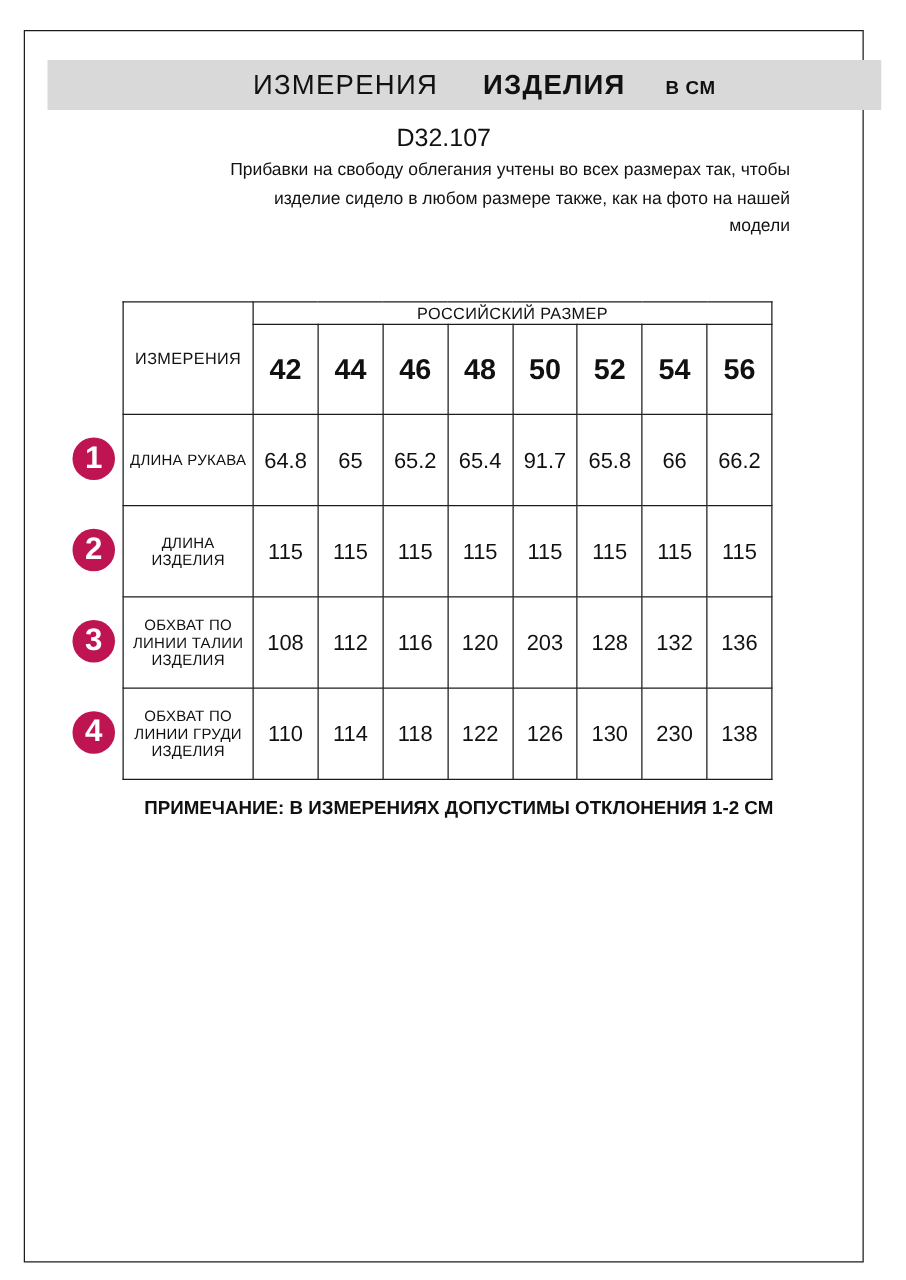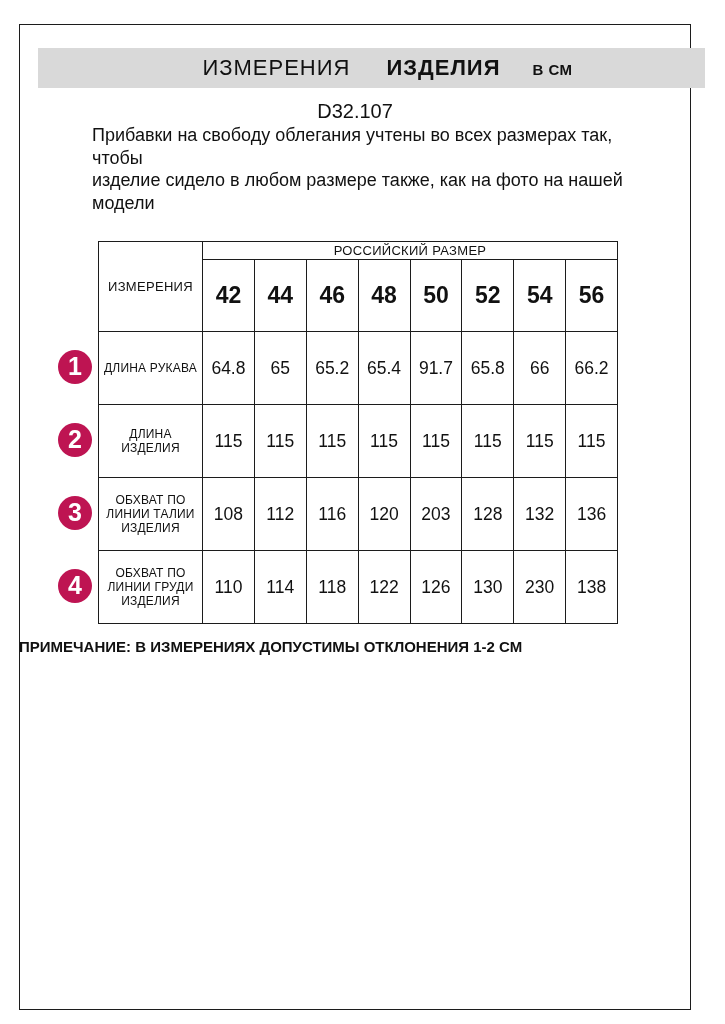--- a/index.html
+++ b/index.html
@@ -43,22 +43,22 @@
     top: 100px;
     width: 672px;
     text-align: center;
     font-size: 20px;
   }
   .fit-description {
     position: absolute;
     left: 92px;
     top: 124px;
     width: 540px;
-    text-align: left;
-    font-size: 18px;
+    text-align: right;
+    font-size: 14px;
     line-height: 22.5px;
     white-space: pre-line;
   }
   table.size-table {
     position: absolute;
     left: 98px;
     top: 241px;
     width: 520px;
     border-collapse: collapse;
     table-layout: fixed;
@@ -97,20 +97,21 @@
     font-weight: bold;
     display: flex;
     align-items: center;
     justify-content: center;
   }
   .note-text {
     position: absolute;
     left: 19px;
     top: 638px;
     width: 696px;
+    text-align: center;
     font-size: 15px;
     font-weight: bold;
   }
 </style>
 </head>
 <body>
 
 <div class="page-border"></div>
 
 <div class="title-band">

